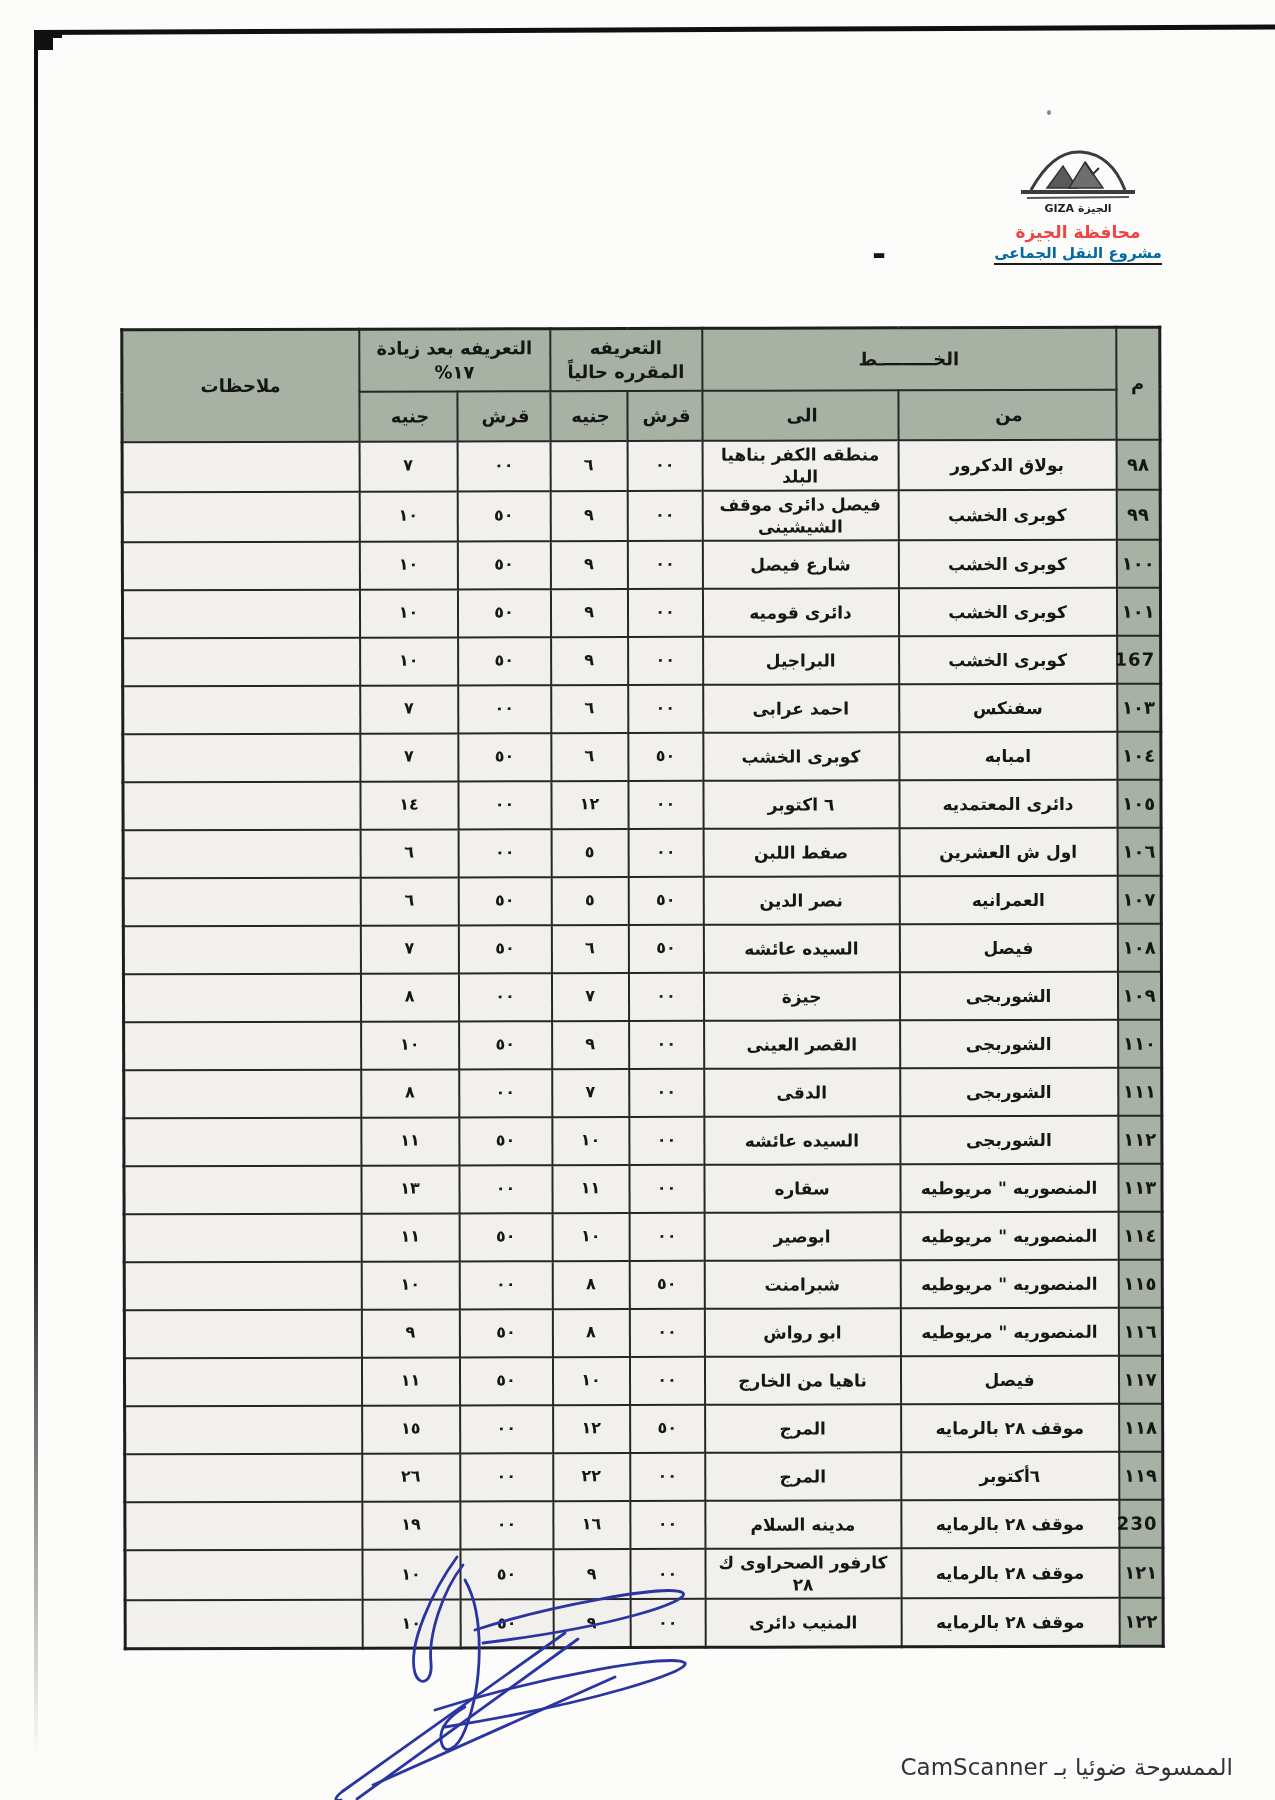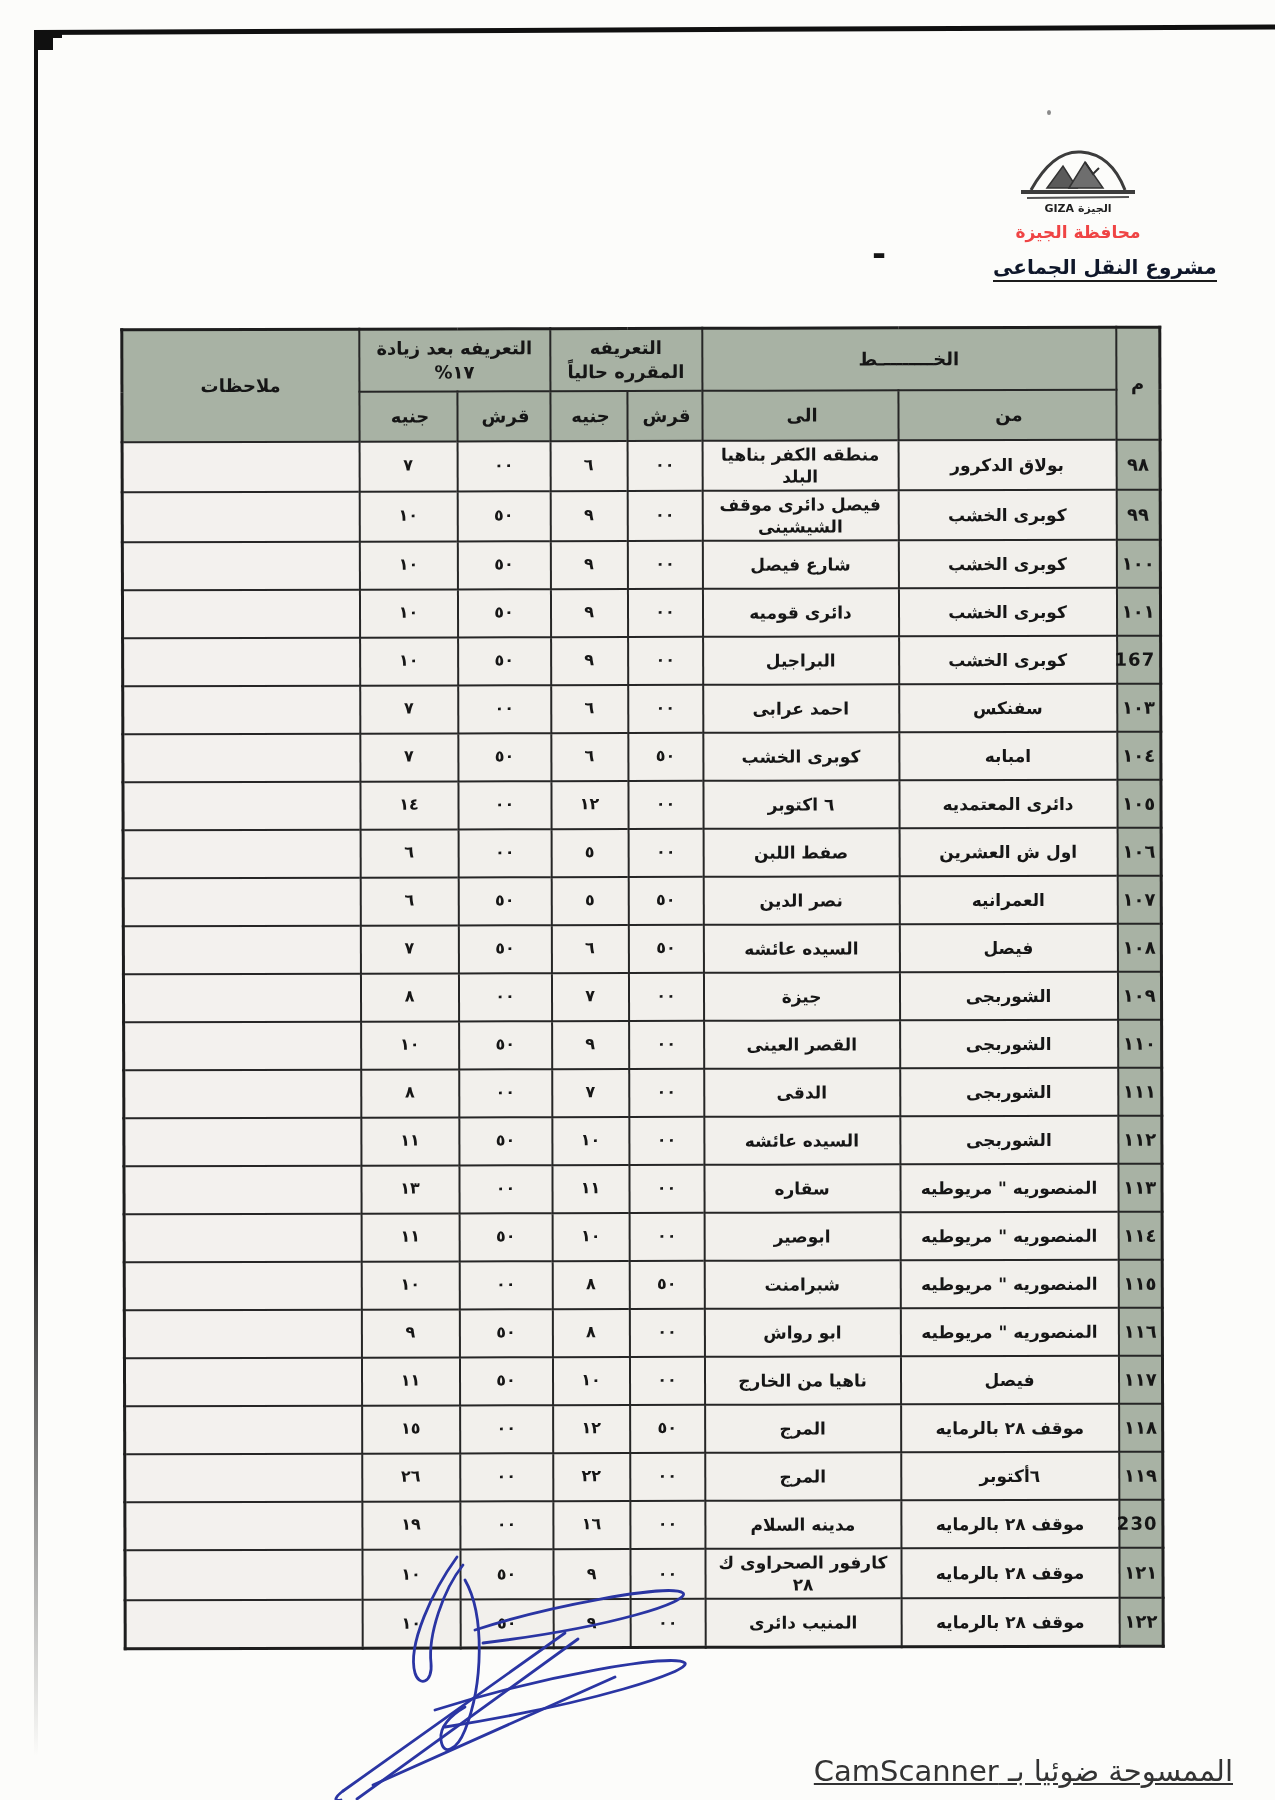--- a/index.html
+++ b/index.html
@@ -18,21 +18,21 @@
   .scan-corner-notch{position:absolute;left:53px;top:38px;width:10px;height:13px;background:#fcfcfa;}
   .scan-left-line{position:absolute;left:34px;top:34px;width:4px;height:1722px;
     background:linear-gradient(#101010 0%,#242424 70%,#55555500 100%);}
   .stray-dot{position:absolute;left:1047px;top:110px;width:4px;height:5px;background:#8a8a8a;border-radius:50%;}
   .dash-mark{position:absolute;left:872px;top:236px;font-weight:900;font-size:34px;color:#151515;line-height:34px;letter-spacing:-2px;}
 
   
   .letterhead{position:absolute;right:112px;top:142px;width:170px;text-align:center;}
   .logo{display:block;margin:0 auto;}
   .org-name{font-size:17px;font-weight:bold;color:#ef4444;margin-top:2px;white-space:nowrap;}
-  .project-name{font-size:20px;font-weight:bold;color:#0f172a;margin-top:13px;white-space:nowrap;
+  .project-name{font-size:15px;font-weight:bold;color:#0369a1;margin-top:2px;white-space:nowrap;
     border-bottom:2px solid #1c1c1c;display:inline-block;padding-bottom:1px;}
 
   
   .table-wrap{position:absolute;left:122px;top:327px;width:1038px;transform:rotate(-0.15deg);}
   table{border-collapse:collapse;width:1038px;direction:rtl;table-layout:fixed;}
   th,td{border:2px solid #262626;text-align:center;vertical-align:middle;
     color:#161616;font-weight:bold;padding:2px 4px;line-height:1.3;}
   table{border:3px solid #1e1e1e;}
   .hdr{background:#a8b2a4;font-size:18px;}
   .hdr-main{height:62px;}
@@ -41,21 +41,21 @@
   td.col-no{background:#a8b2a4;font-size:18px;letter-spacing:1px;}
   td.col-fare{font-size:16px;letter-spacing:1px;}
   td.col-to,td.col-from{font-size:17px;}
   td.col-notes{background:#f3f1ee;}
 
   
   .signature{position:absolute;left:315px;top:1535px;}
 
   
   .camscanner{position:absolute;right:42px;top:1754px;direction:rtl;
-    font-size:29px;color:#333333;white-space:nowrap;text-decoration:underline;}
+    font-size:23px;color:#333333;white-space:nowrap;}
 </style>
 </head>
 <body>
 
 <div class="page">
 
   <div class="scan-top-line"></div>
   <div class="scan-corner"></div>
   <div class="scan-corner-notch"></div>
   <div class="scan-left-line"></div>

